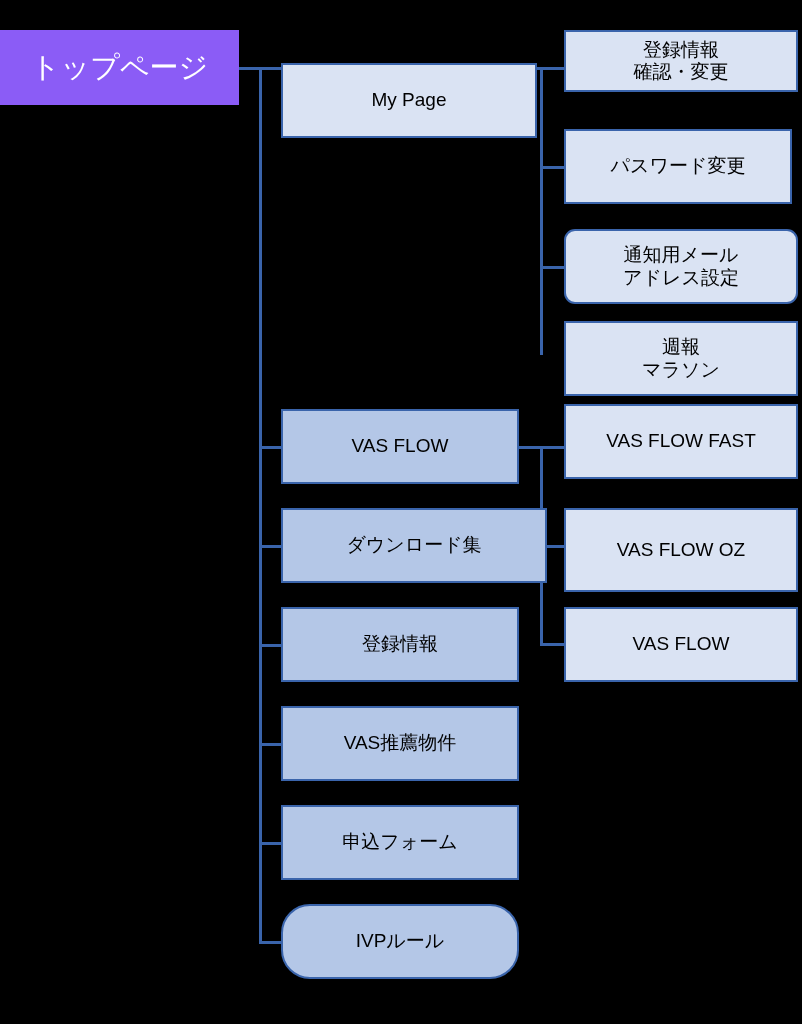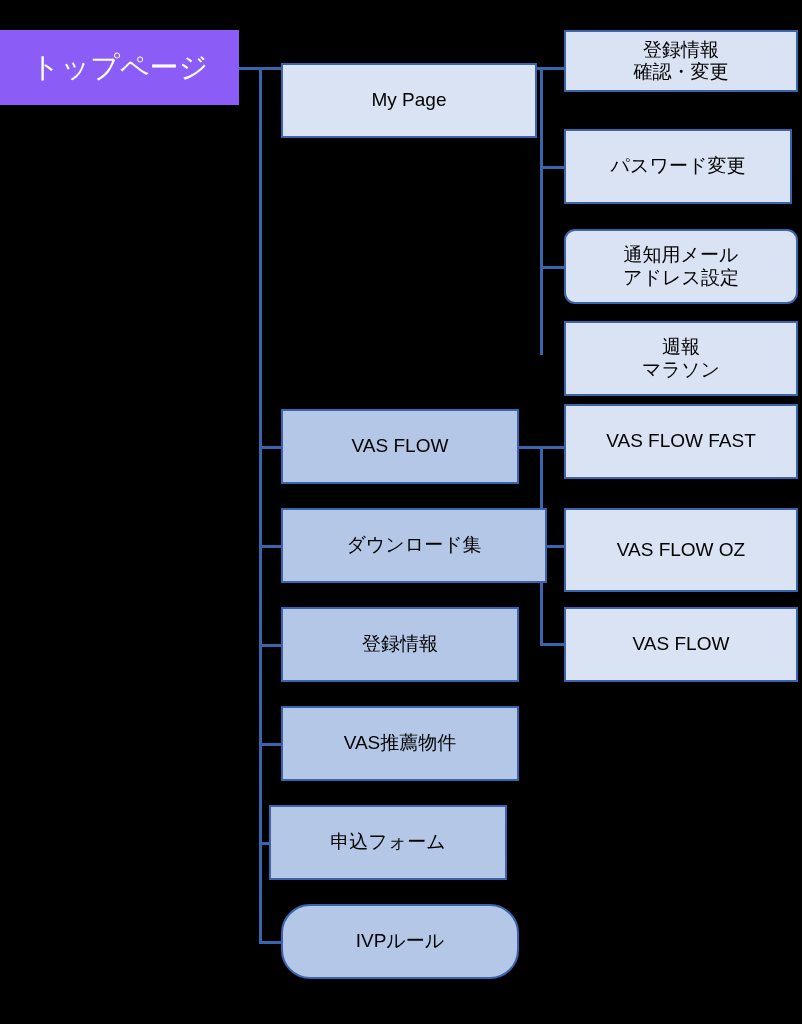--- a/index.html
+++ b/index.html
@@ -98,21 +98,21 @@
   </div>
 
   <div class="node mid" style="left:281px; top:607px; width:238px; height:75px;">
     <span class="label">登録情報</span>
   </div>
 
   <div class="node mid" style="left:281px; top:706px; width:238px; height:75px;">
     <span class="label">VAS推薦物件</span>
   </div>
 
-  <div class="node mid" style="left:269px; top:805px; width:238px; height:75px;">
+  <div class="node mid" style="left:281px; top:805px; width:238px; height:75px;">
     <span class="label">申込フォーム</span>
   </div>
 
   <div class="node mid" style="left:281px; top:904px; width:238px; height:75px;border-radius:29px;">
     <span class="label">IVPルール</span>
   </div>
 
   <div class="node leaf" style="left:564px; top:30px; width:234px; height:62px;">
     <span class="label">登録情報
 確認・変更</span>

